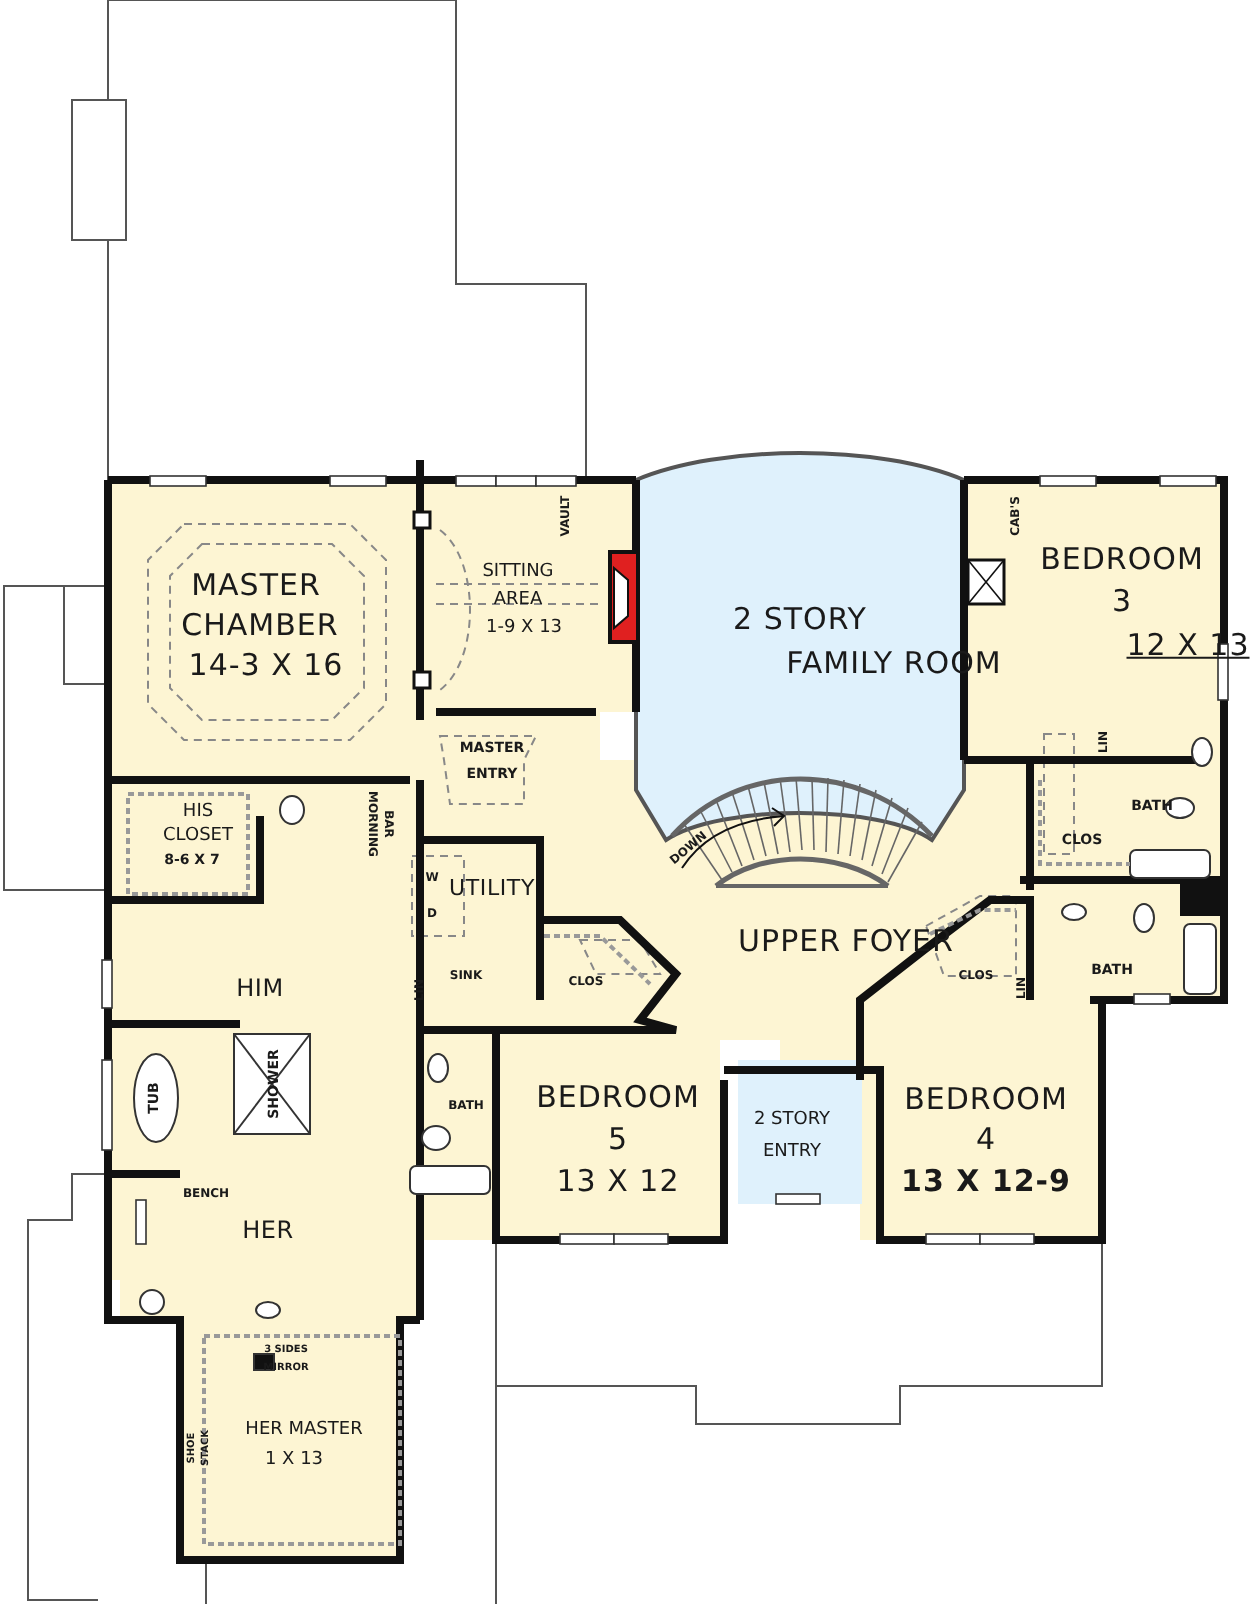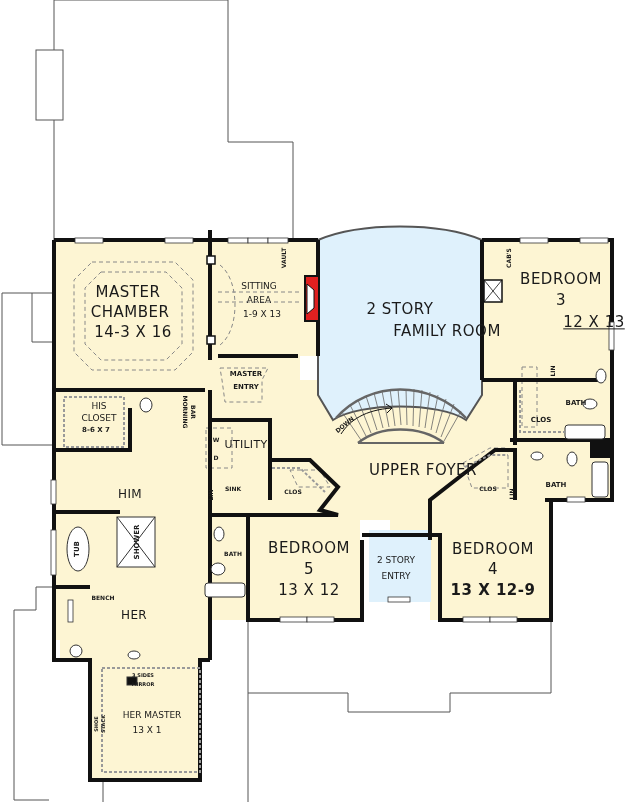--- a/index.html
+++ b/index.html
@@ -232,17 +232,17 @@
 <div class="lbl xs" style="left:556px;top:485px;font-size:7px;">BATH</div>
 
 <div class="lbl xs" style="left:541px;top:420px;font-size:7px;">CLOS</div>
 <div class="lbl xs vert" style="left:553px;top:371px;">LIN</div>
 <div class="lbl xs" style="left:576px;top:403px;font-size:7px;">BATH</div>
 
 <div class="lbl mid" style="left:134px;top:616px;">HER</div>
 <div class="lbl xs" style="left:103px;top:598px;">BENCH</div>
 
 <div class="lbl sm" style="left:152px;top:715px;font-size:9px;font-weight:normal;">HER MASTER</div>
-<div class="lbl sm" style="left:147px;top:730px;font-size:9px;font-weight:normal;">13 X 1</div>
+<div class="lbl sm" style="left:147px;top:730px;font-size:9px;font-weight:normal;">1 X 13</div>
 <div class="lbl xs" style="left:143px;top:676px;font-size:5px;">3 SIDES</div>
 <div class="lbl xs" style="left:143px;top:685px;font-size:5px;">MIRROR</div>
 <div class="lbl xs vert" style="left:97px;top:724px;font-size:5px;">SHOE</div>
 <div class="lbl xs vert" style="left:104px;top:724px;font-size:5px;">STACK</div>
 
 </body></html>

